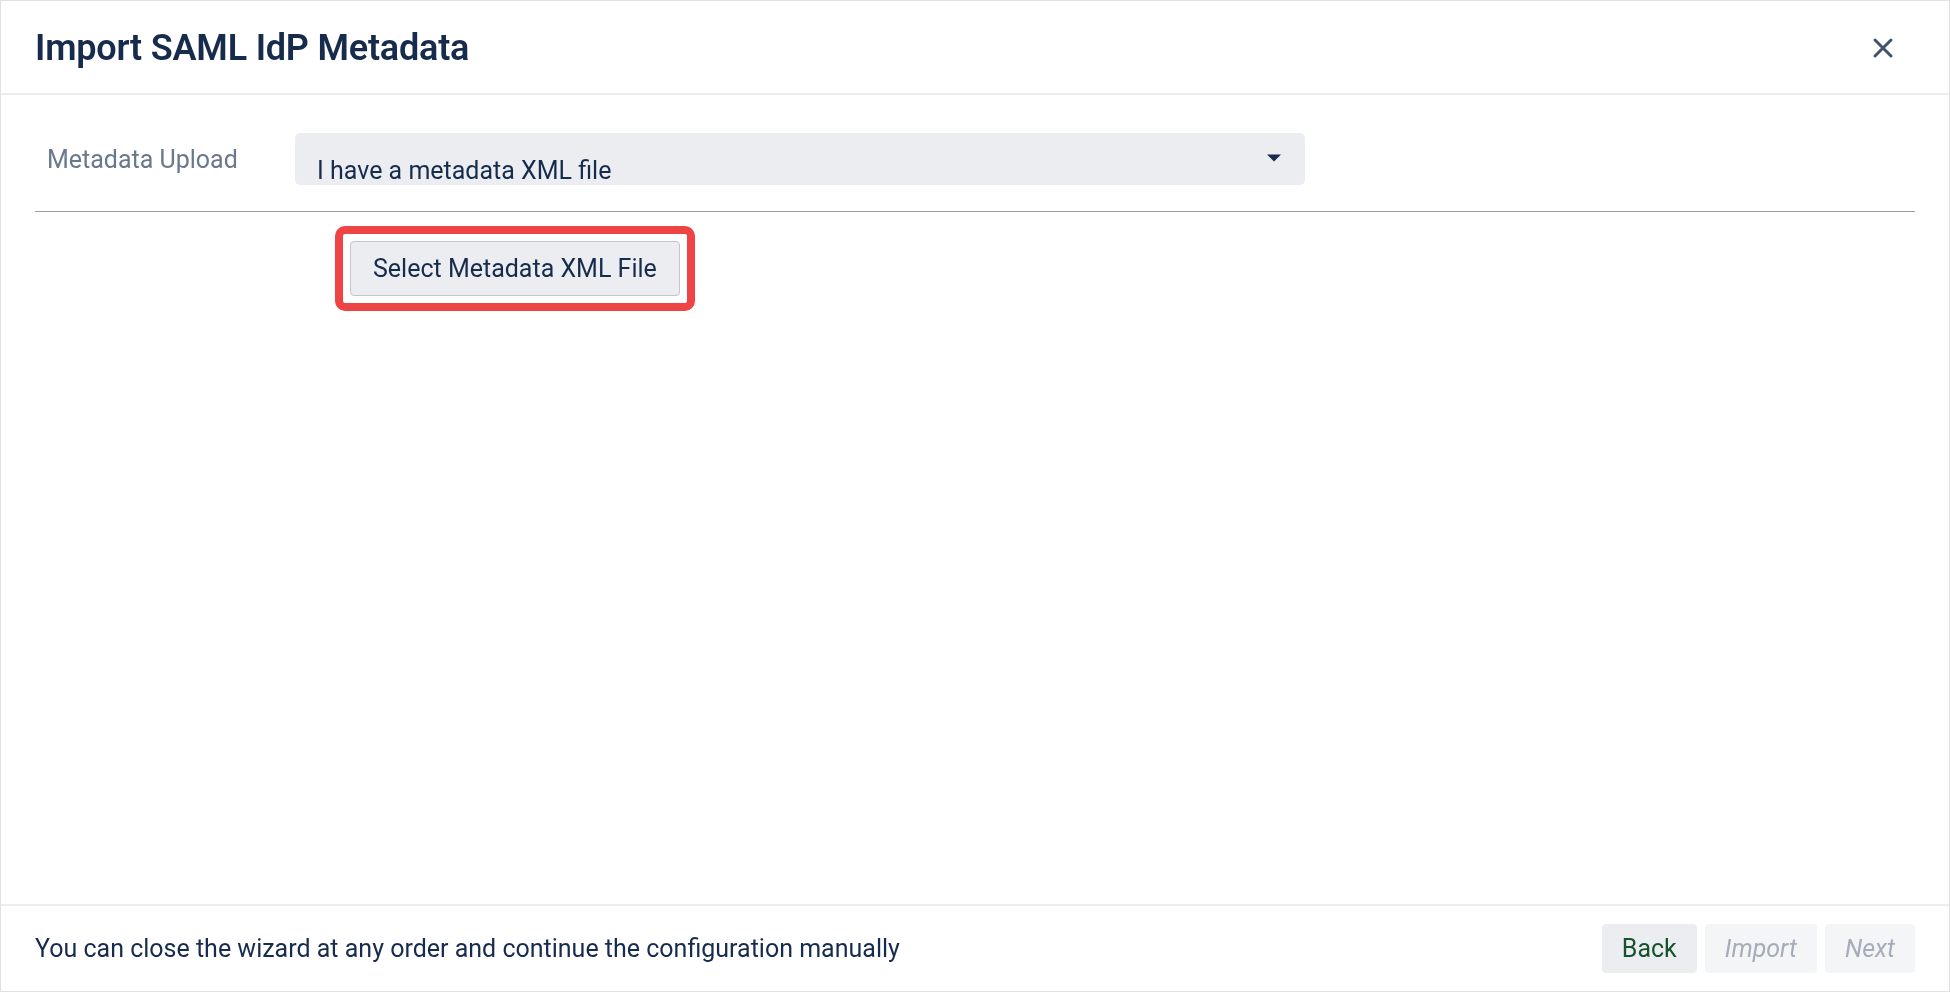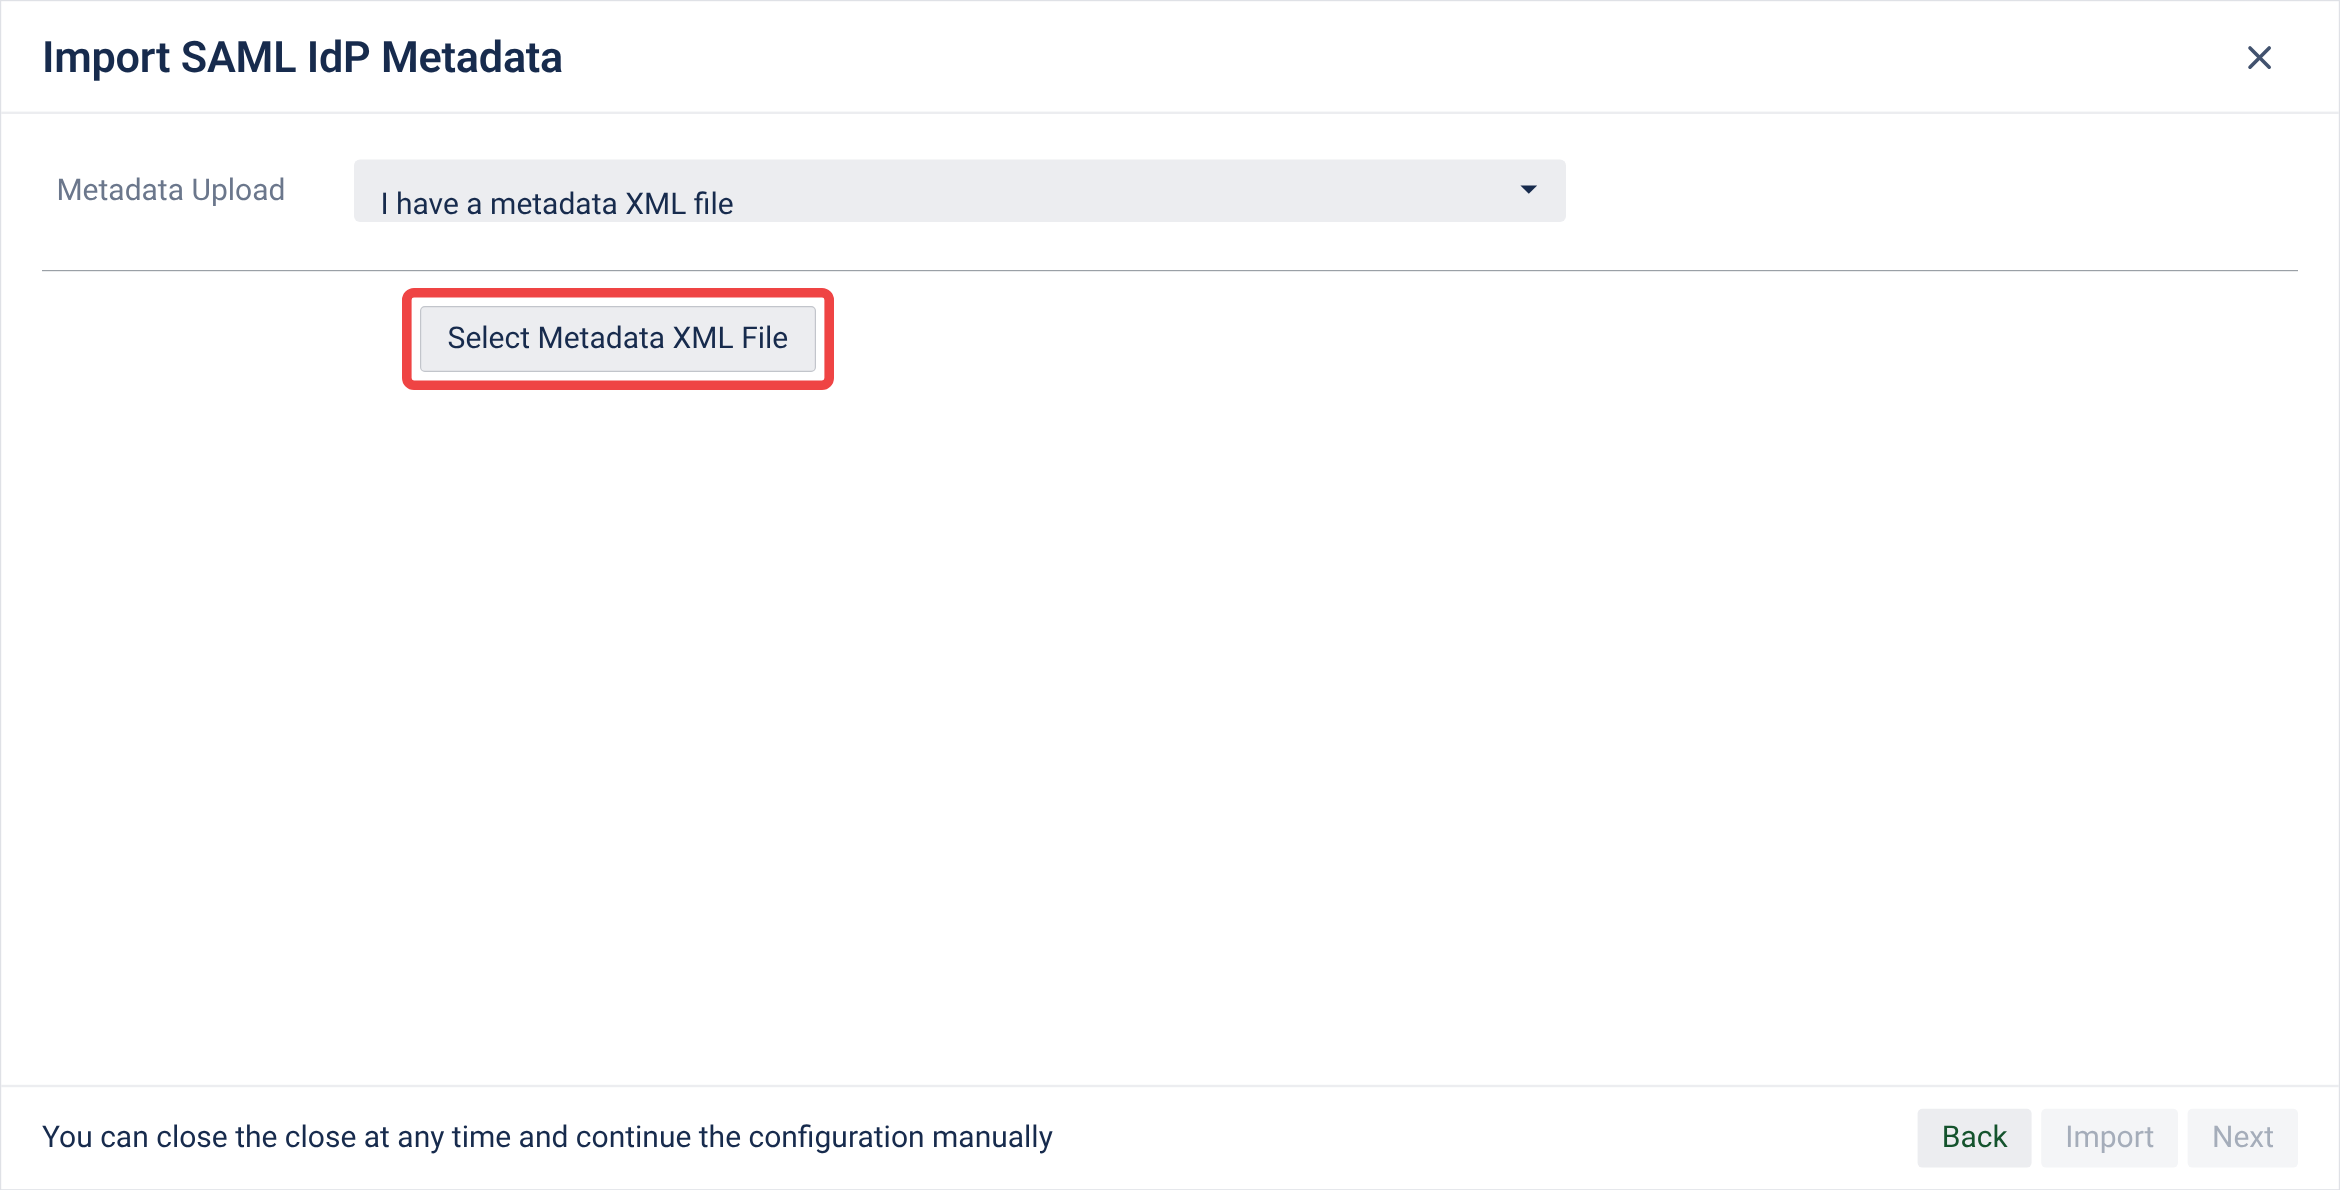--- a/index.html
+++ b/index.html
@@ -57,21 +57,21 @@
     }
     .intro-text {
       font-size: 25px;
       color: #172B4D;
       margin-bottom: 48px;
     }
     .form-row {
       display: flex;
       align-items: center;
       gap: 40px;
-      padding-bottom: 40px;
+      padding-bottom: 26px;
       border-bottom: 1.5px solid #9AA0A6;
     }
     .form-label {
       font-size: 25px;
       color: #6B778C;
       min-width: 220px;
       padding-left: 12px;
     }
     .select-wrap {
       flex: 0 0 1010px;
@@ -151,20 +151,21 @@
       cursor: pointer;
     }
     .btn-back {
       background: #ECEDF0;
       color: #14532d;
     }
     .btn-disabled {
       background: #F4F5F7;
       color: #A5ADBA;
       cursor: default;
+      font-style: italic;
     }
   </style>
 </head>
 <body>
 
 <div class="dialog">
   <div class="dialog-header">
     <h1 class="dialog-title">Import SAML IdP Metadata</h1>
     <span class="close-icon">
       <svg viewBox="0 0 24 24" fill="none" stroke="#42526E" stroke-width="3" stroke-linecap="round">
@@ -192,20 +193,20 @@
 
     <div class="file-row">
       <div class="file-label-spacer"></div>
       <div class="highlight-frame">
         <button type="button" class="btn-file">Select Metadata XML File</button>
       </div>
     </div>
   </div>
 
   <div class="dialog-footer">
-    <div class="footer-text">You can close the close at any time and continue the configuration manually</div>
+    <div class="footer-text">You can close the wizard at any order and continue the configuration manually</div>
     <div class="footer-buttons">
       <button type="button" class="btn btn-back">Back</button>
       <button type="button" class="btn btn-disabled">Import</button>
       <button type="button" class="btn btn-disabled">Next</button>
     </div>
   </div>
 </div>
 
 </body></html>

